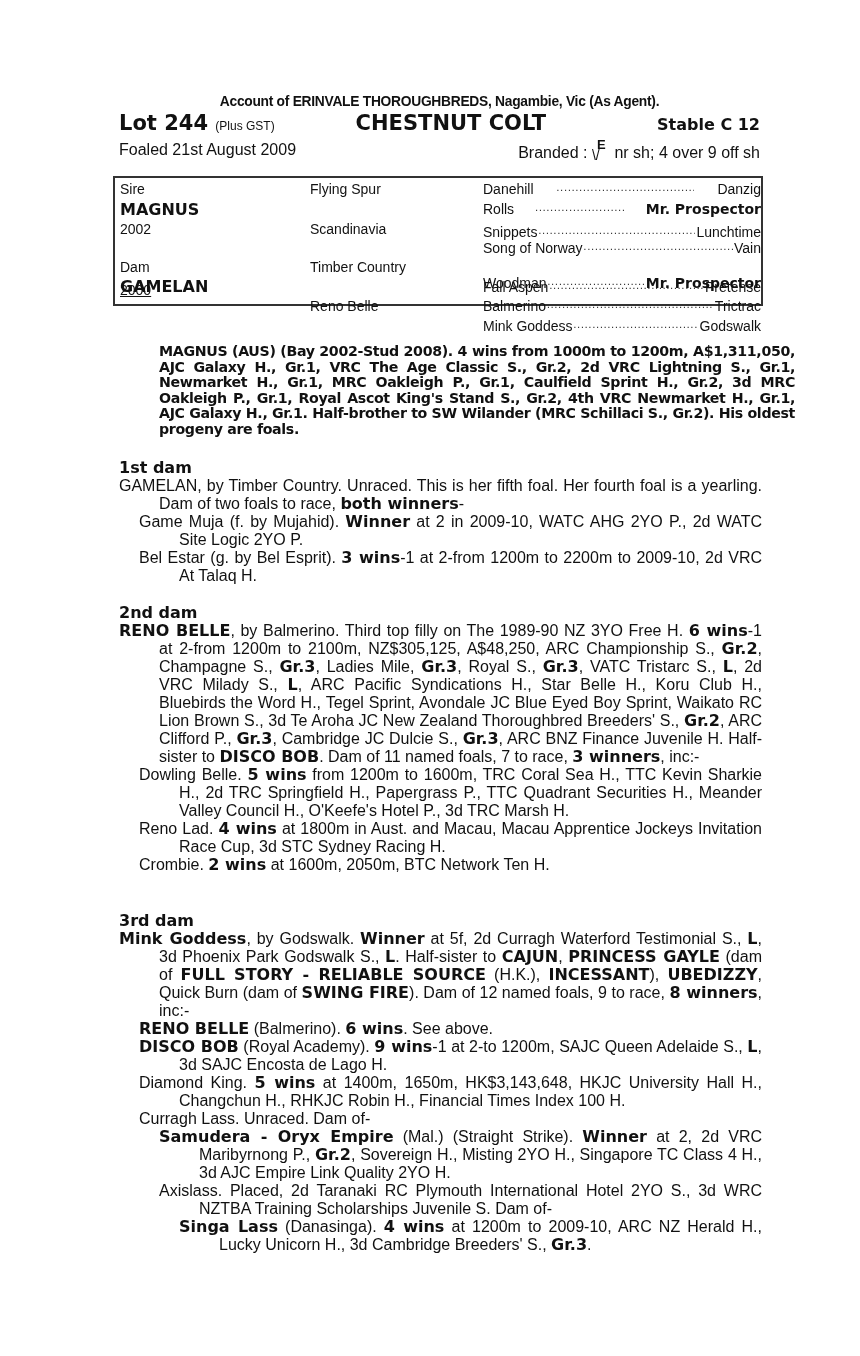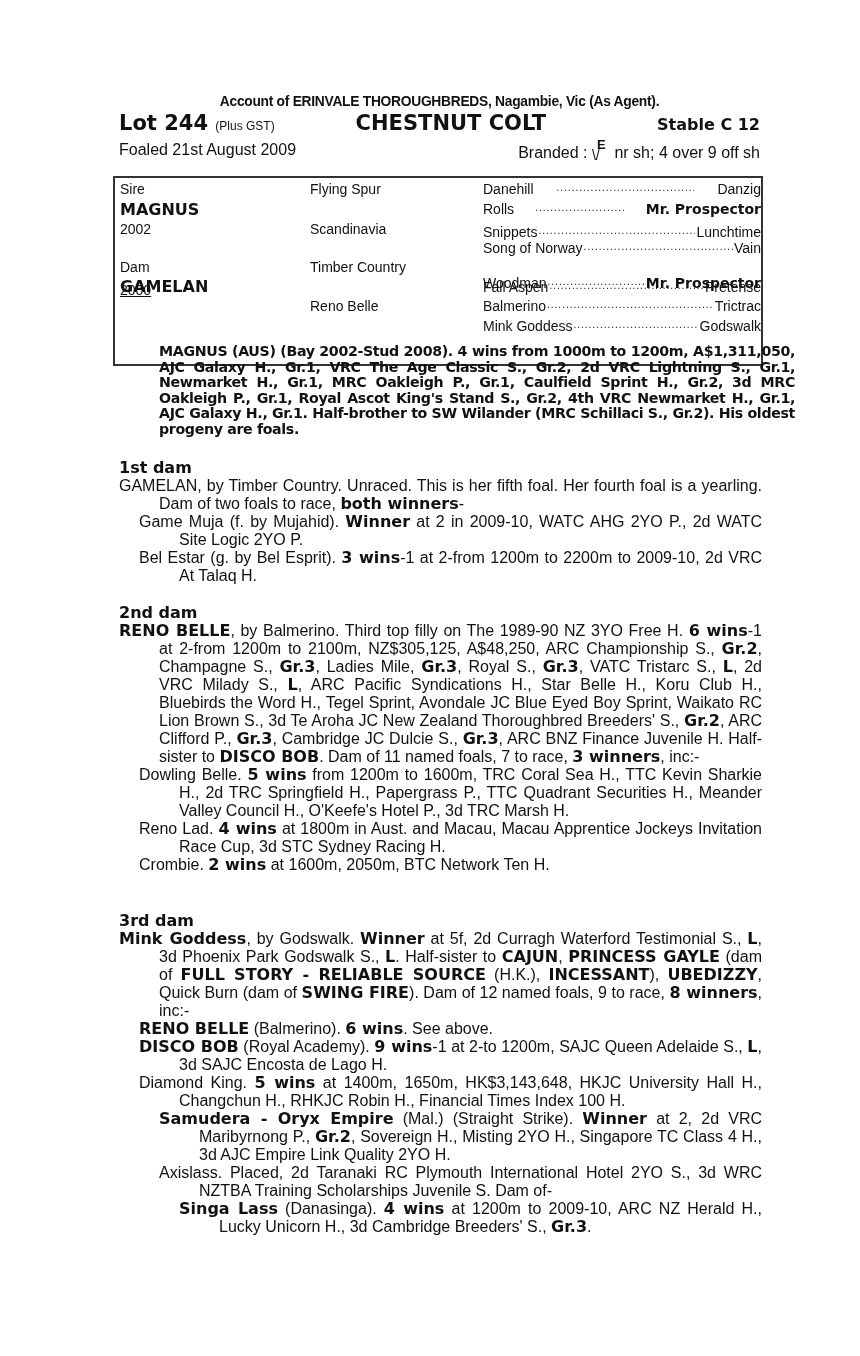--- a/index.html
+++ b/index.html
@@ -8,21 +8,21 @@
   .account { text-align:center; font-family:"Liberation Sans", sans-serif; font-weight:bold; font-size:15px; letter-spacing:-0.3px; transform:scaleX(0.92); transform-origin:center; margin-bottom:2px; }
   .lotline { display:flex; align-items:baseline; justify-content:space-between; height:26px; }
   .lot { font-family:"DejaVu Sans", sans-serif; font-weight:bold; font-size:21px; }
   .gst { font-size:12px; font-weight:normal; font-family:"Liberation Sans", sans-serif; }
   .colt { font-family:"DejaVu Sans", sans-serif; font-weight:bold; font-size:21px; margin-left:-30px; }
   .stable { font-family:"DejaVu Sans", sans-serif; font-weight:bold; font-size:16px; }
   .foalline { display:flex; justify-content:space-between; font-size:16px; margin-top:4px; height:22px; }
   .brand-glyph { display:inline-block; position:relative; width:18px; height:20px; vertical-align:-3px; }
   .brand-glyph .v { position:absolute; left:0; top:6px; font-size:14px; }
   .brand-glyph .e { position:absolute; left:5px; top:-4px; font-size:13px; font-weight:bold; }
-  .pedigree { position:absolute; left:113px; top:176px; width:650px; height:190px; border:2px solid #333; box-sizing:border-box; font-size:14px; }
+  .pedigree { position:absolute; left:113px; top:176px; width:650px; height:130px; border:2px solid #333; box-sizing:border-box; font-size:14px; }
   .pedigree .cell { position:absolute; white-space:nowrap; }
   .ped-name { font-family:"DejaVu Sans", sans-serif; font-weight:bold; font-size:16px; }
   .gp { left:195px; }
   .ggp { left:368px; width:278px; display:flex; }
   .ggp .l { white-space:nowrap; }
   .ggp .dots { flex:1; overflow:hidden; white-space:nowrap; font-size:10px; letter-spacing:1px; line-height:14px; margin:0 1px; }
   .ggp .r { white-space:nowrap; }
   .ggp .r.b { font-family:"DejaVu Sans", sans-serif; font-weight:bold; font-size:14px; }
   .sire-para { position:absolute; left:126px; top:344px; width:636px; font-family:"DejaVu Sans", sans-serif; font-weight:bold; font-size:14.2px; line-height:15.5px; text-align:justify; letter-spacing:-0.35px;margin-left:33px; }
   .section { position:absolute; left:119px; width:643px; font-size:16px; line-height:18px; }
@@ -130,17 +130,18 @@
     </div>
 </div>
 
 <div class="section" style="top:912px;">
   <h3>3rd dam</h3>
   <div>
       <div class="p lvl0"><b>Mink Goddess</b>, by Godswalk. <b>Winner</b> at 5f, 2d Curragh Waterford Testimonial S., <b>L</b>, 3d Phoenix Park Godswalk S., <b>L</b>. Half-sister to <b>CAJUN</b>, <b>PRINCESS GAYLE</b> (dam of <b>FULL STORY - RELIABLE SOURCE</b> (H.K.), <b>INCESSANT</b>), <b>UBEDIZZY</b>, Quick Burn (dam of <b>SWING FIRE</b>). Dam of 12 named foals, 9 to race, <b>8 winners</b>, inc:-</div>
       <div class="p lvl1"><b>RENO BELLE</b> (Balmerino). <b>6 wins</b>. See above.</div>
       <div class="p lvl1"><b>DISCO BOB</b> (Royal Academy). <b>9 wins</b>-1 at 2-to 1200m, SAJC Queen Adelaide S., <b>L</b>, 3d SAJC Encosta de Lago H.</div>
       <div class="p lvl1">Diamond King. <b>5 wins</b> at 1400m, 1650m, HK$3,143,648, HKJC University Hall H., Changchun H., RHKJC Robin H., Financial Times Index 100 H.</div>
+      <div class="p lvl1">Curragh Lass. Unraced. Dam of-</div>
       <div class="p lvl2"><b>Samudera - Oryx Empire</b> (Mal.) (Straight Strike). <b>Winner</b> at 2, 2d VRC Maribyrnong P., <b>Gr.2</b>, Sovereign H., Misting 2YO H., Singapore TC Class 4 H., 3d AJC Empire Link Quality 2YO H.</div>
       <div class="p lvl2">Axislass. Placed, 2d Taranaki RC Plymouth International Hotel 2YO S., 3d WRC NZTBA Training Scholarships Juvenile S. Dam of-</div>
       <div class="p lvl3"><b>Singa Lass</b> (Danasinga). <b>4 wins</b> at 1200m to 2009-10, ARC NZ Herald H., Lucky Unicorn H., 3d Cambridge Breeders' S., <b>Gr.3</b>.</div>
     </div>
 </div>
 
 </body></html>

